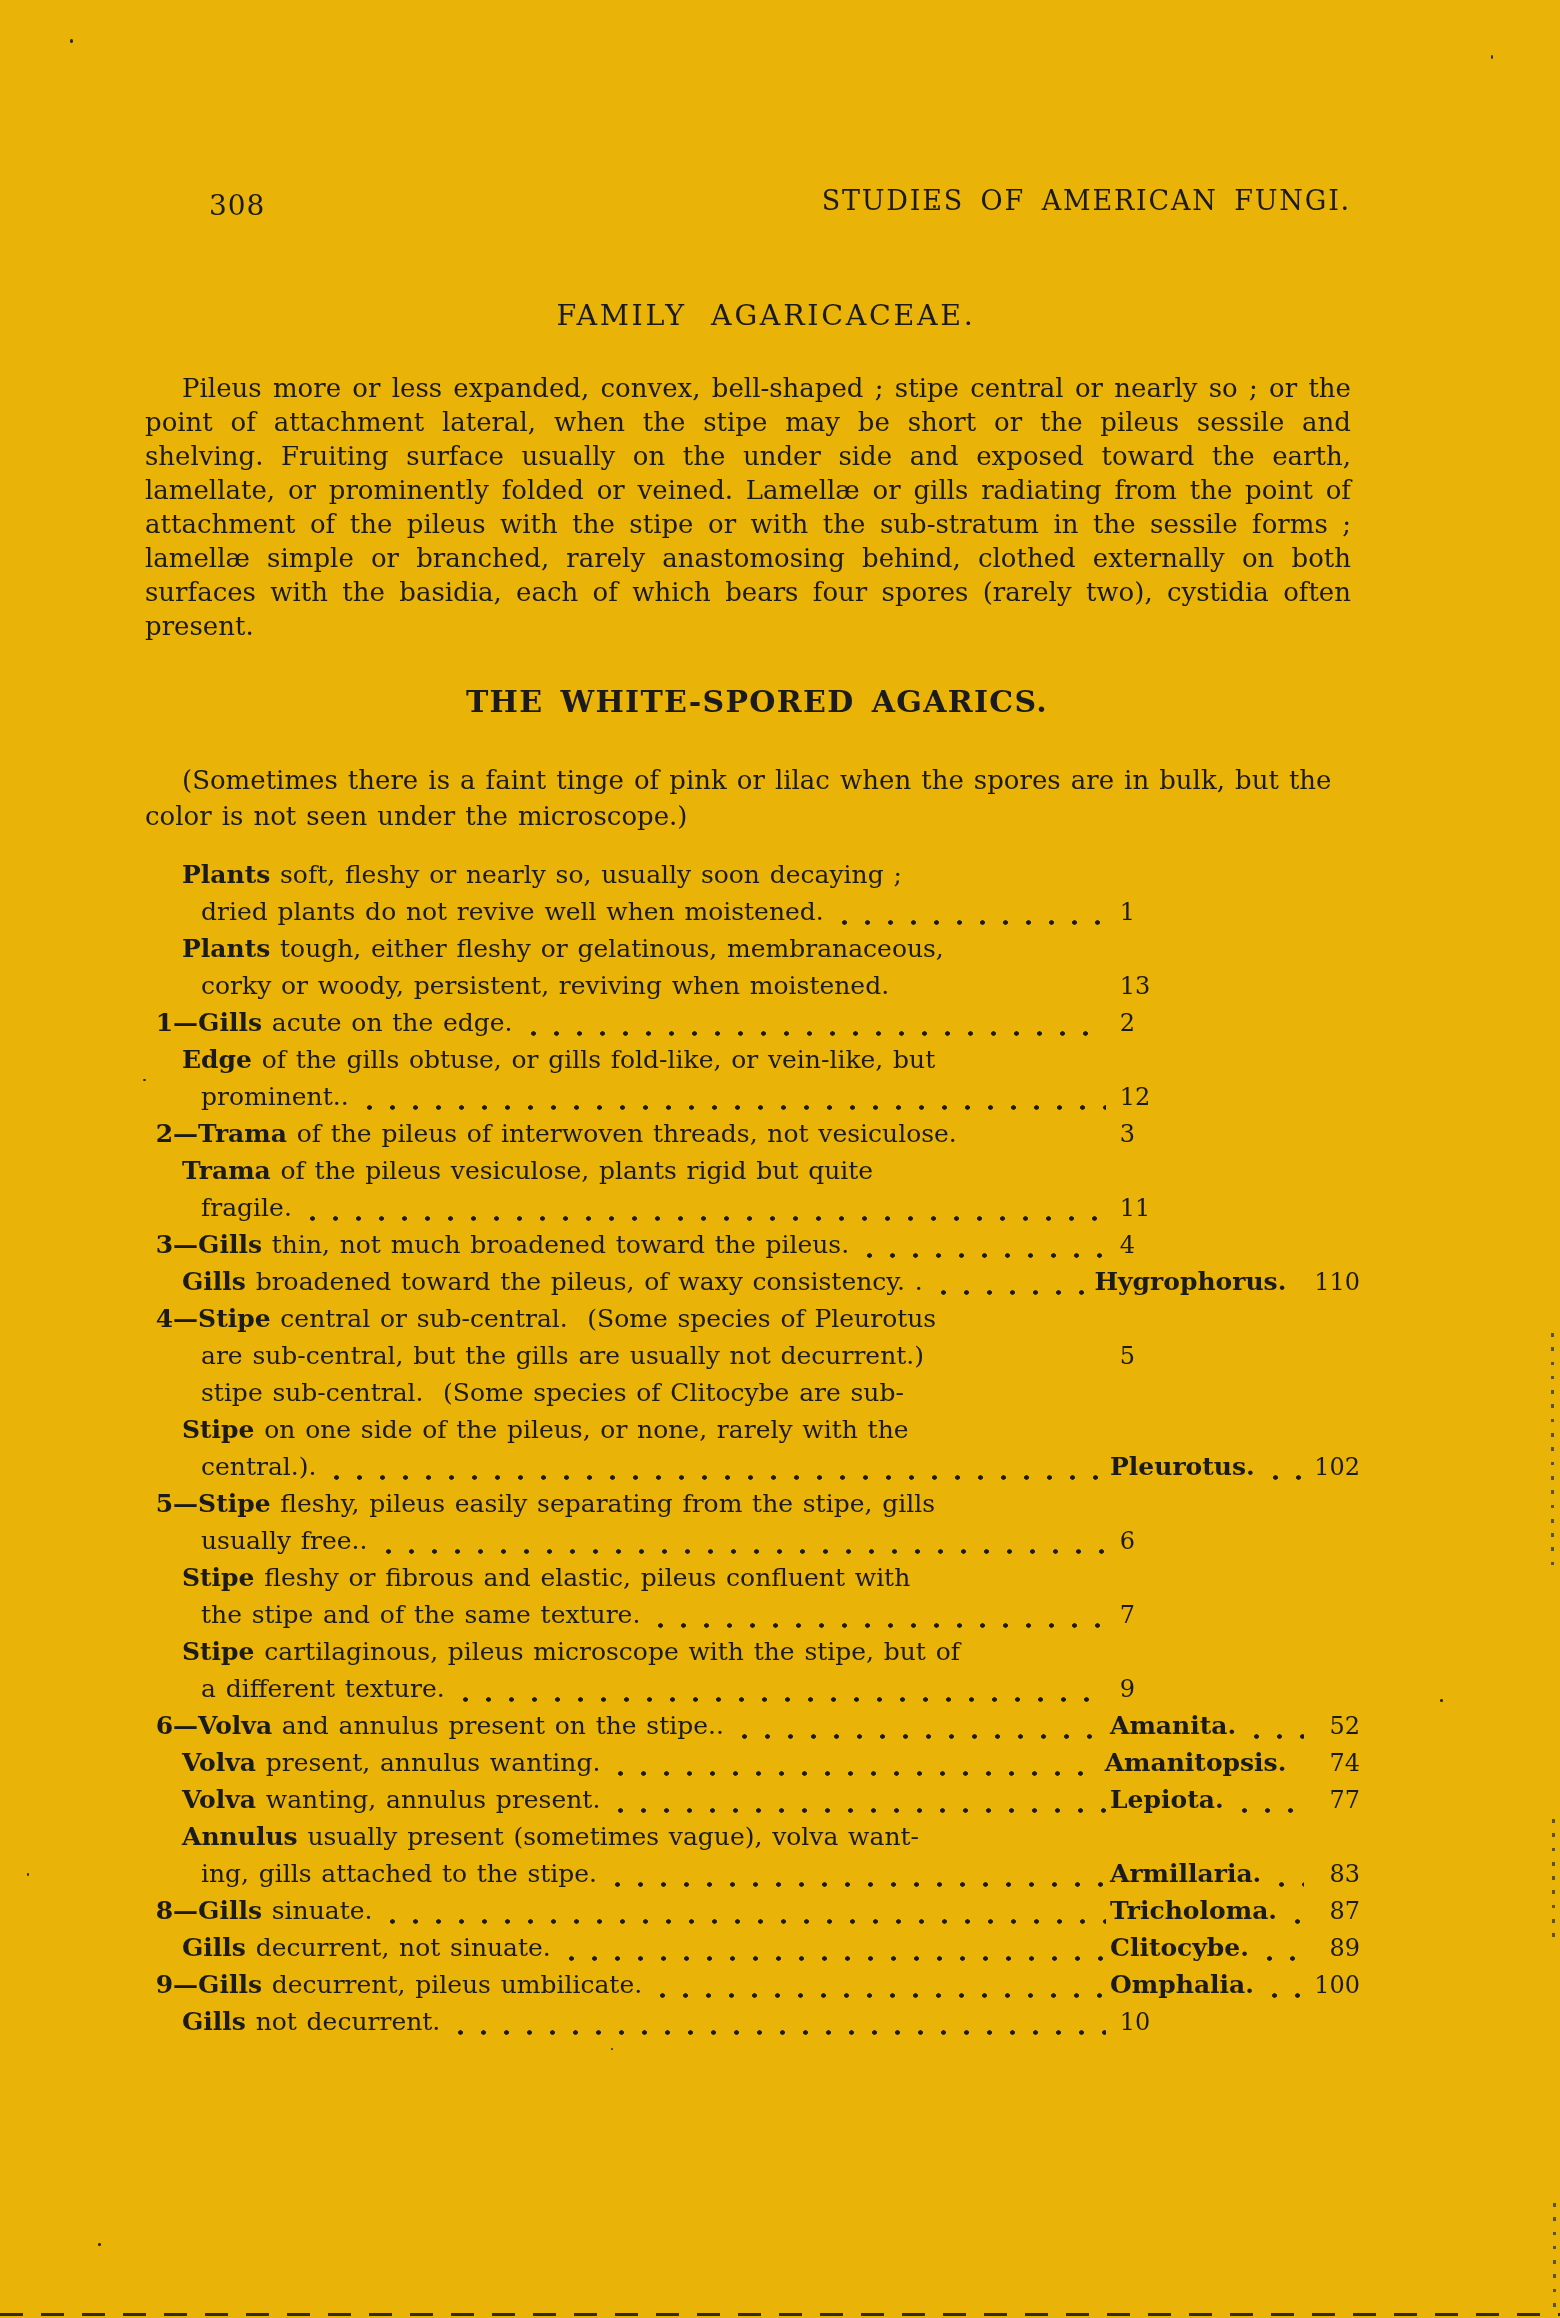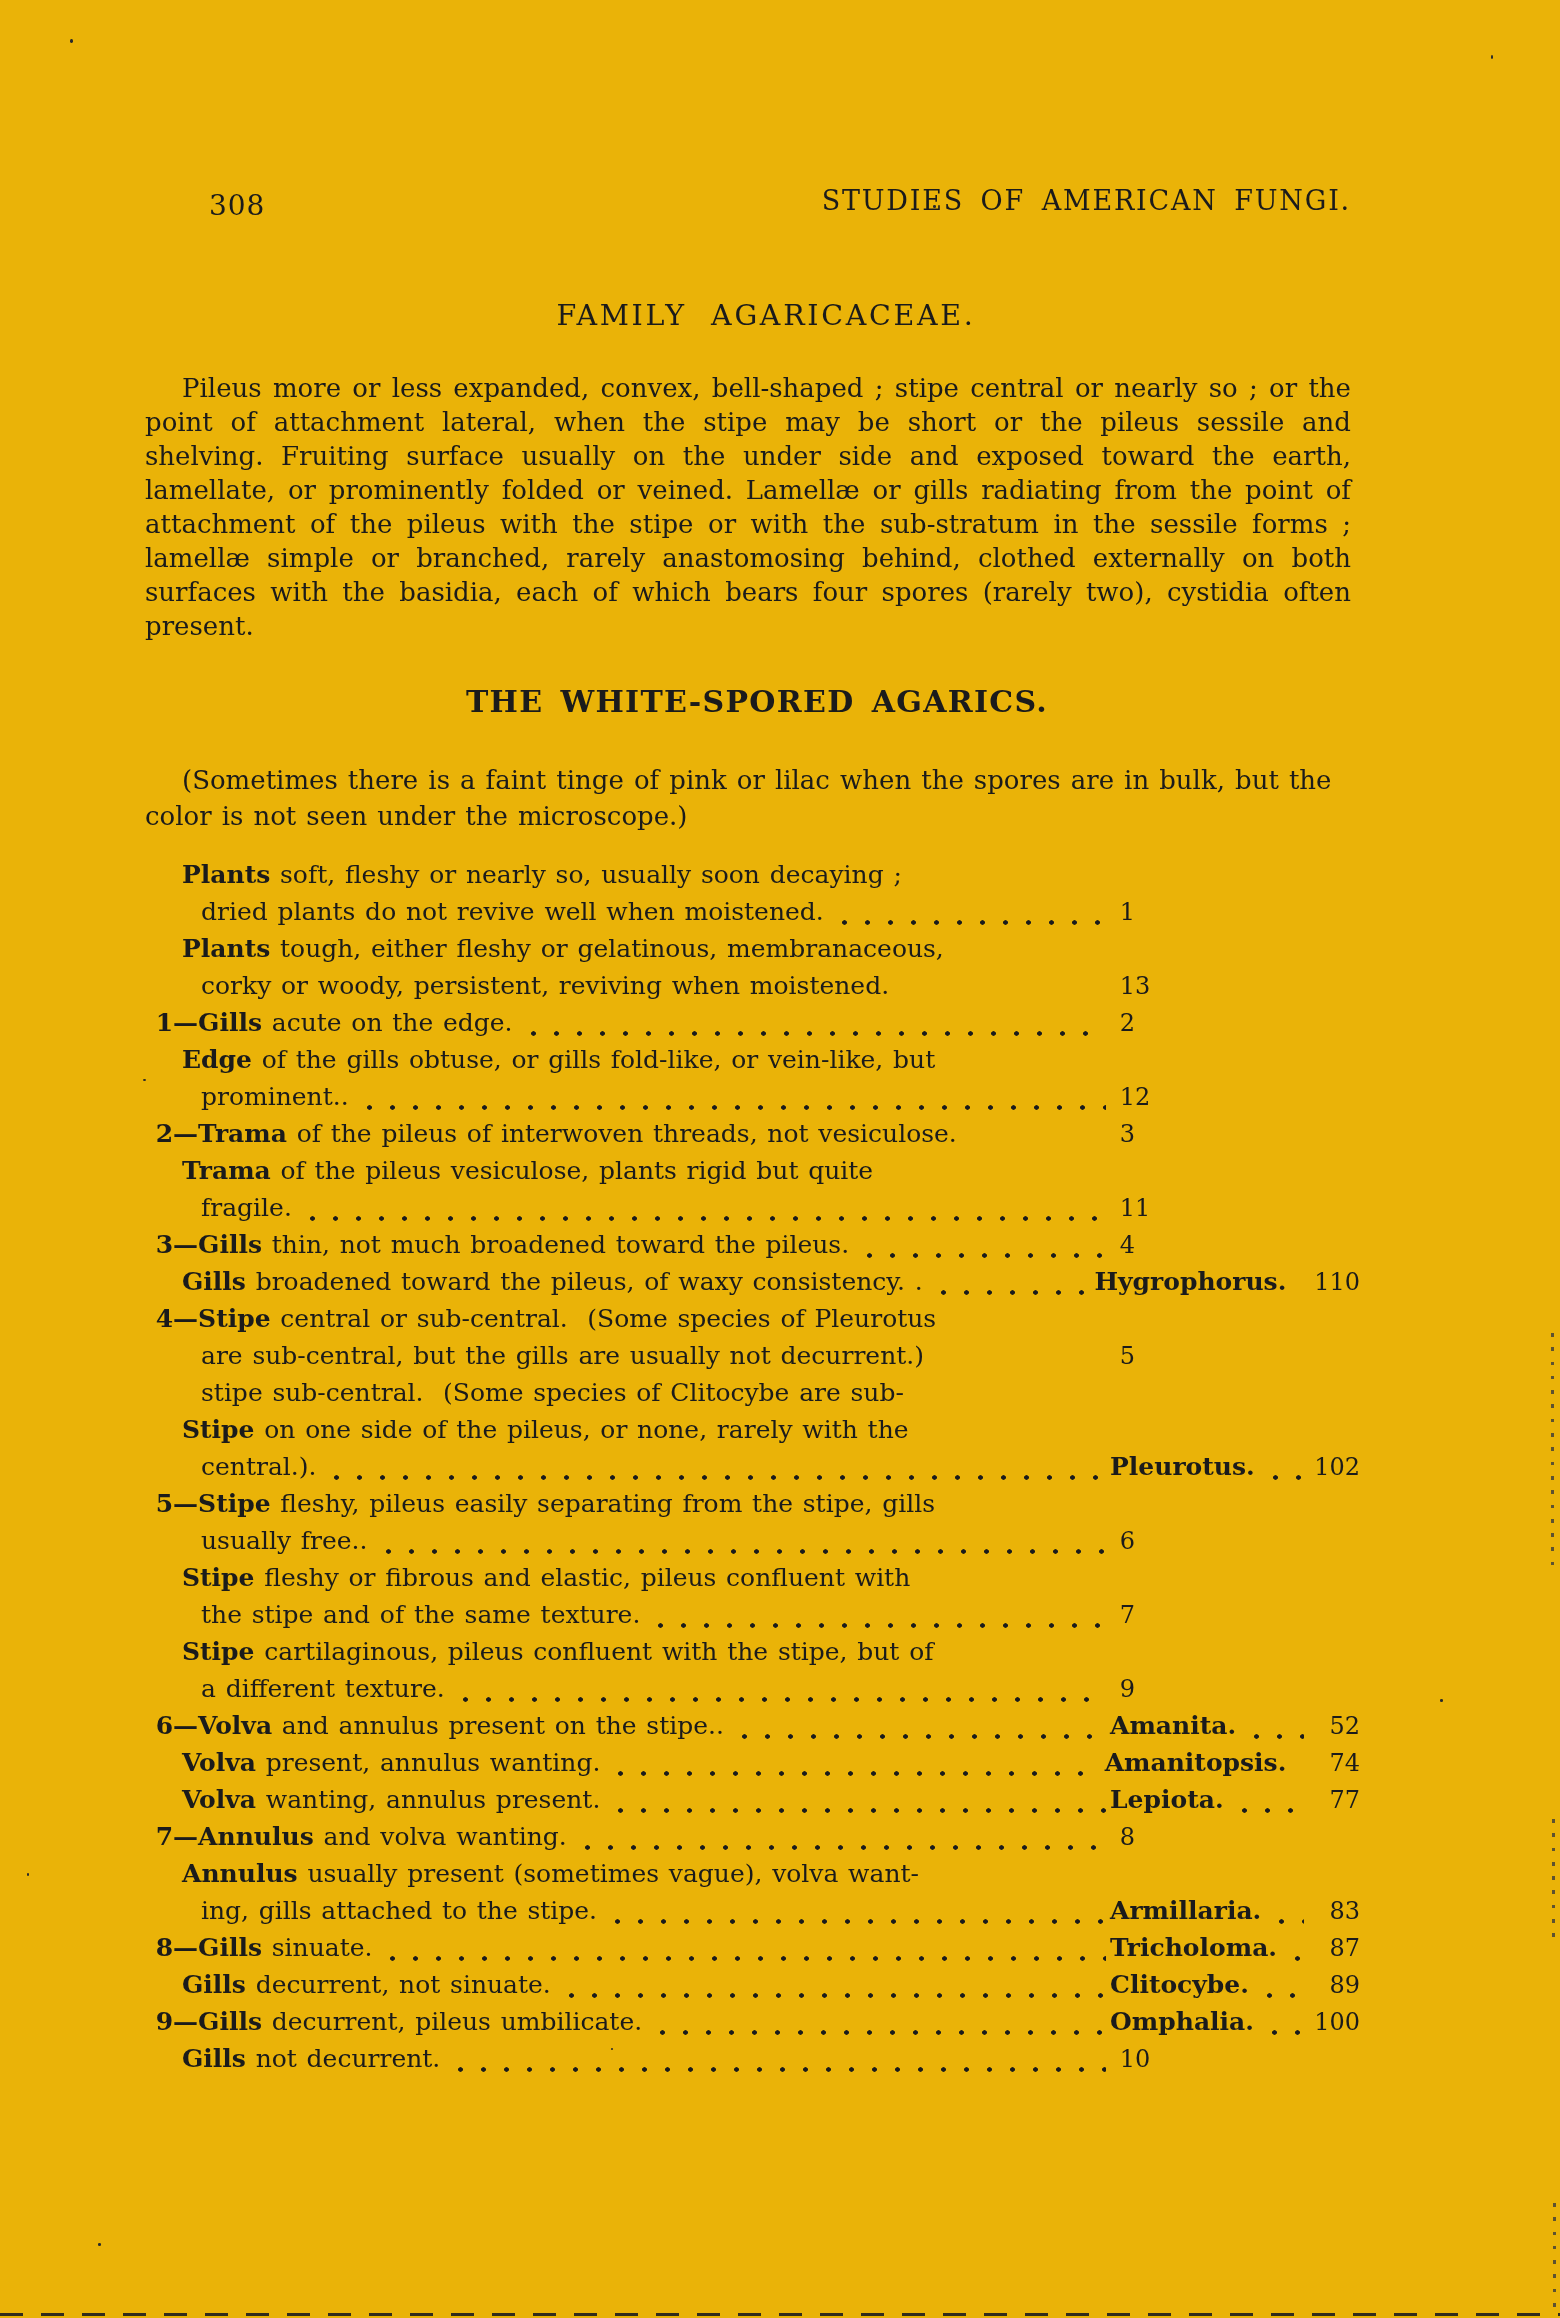--- a/index.html
+++ b/index.html
@@ -288,21 +288,21 @@
         </div>
         <div class="key-line cont">
           <span class="kmain"><span class="ktext">the stipe and of the same texture.</span></span>
           <span class="kfill dots"></span>
           <span class="kright">
             <span class="knum inner">7</span>
             <span class="kfill"></span>
           </span>
         </div>
         <div class="key-line lead-line">
-          <span class="kmain"><span class="klead">Stipe</span><span class="ktext"> cartilaginous, pileus confluent with the stipe, but of</span></span>
+          <span class="kmain"><span class="klead">Stipe</span><span class="ktext"> cartilaginous, pileus microscope with the stipe, but of</span></span>
         </div>
         <div class="key-line cont">
           <span class="kmain"><span class="ktext">a different texture.</span></span>
           <span class="kfill dots"></span>
           <span class="kright">
             <span class="knum inner">9</span>
             <span class="kfill"></span>
           </span>
         </div>
         <div class="key-line has-prefix">
@@ -323,28 +323,20 @@
             <span class="knum outer">74</span>
           </span>
         </div>
         <div class="key-line lead-line">
           <span class="kmain"><span class="klead">Volva</span><span class="ktext"> wanting, annulus present.</span></span>
           <span class="kfill dots"></span>
           <span class="kright">
             <span class="kgenus">Lepiota.</span>
             <span class="kfill dots"></span>
             <span class="knum outer">77</span>
-          </span>
-        </div>
-        <div class="key-line has-prefix">
-          <span class="kmain"><span class="kprefix">7—</span><span class="klead">Annulus</span><span class="ktext"> and volva wanting.</span></span>
-          <span class="kfill dots"></span>
-          <span class="kright">
-            <span class="knum inner">8</span>
-            <span class="kfill"></span>
           </span>
         </div>
         <div class="key-line lead-line">
           <span class="kmain"><span class="klead">Annulus</span><span class="ktext"> usually present (sometimes vague), volva want-</span></span>
         </div>
         <div class="key-line cont">
           <span class="kmain"><span class="ktext">ing, gills attached to the stipe.</span></span>
           <span class="kfill dots"></span>
           <span class="kright">
             <span class="kgenus">Armillaria.</span>

